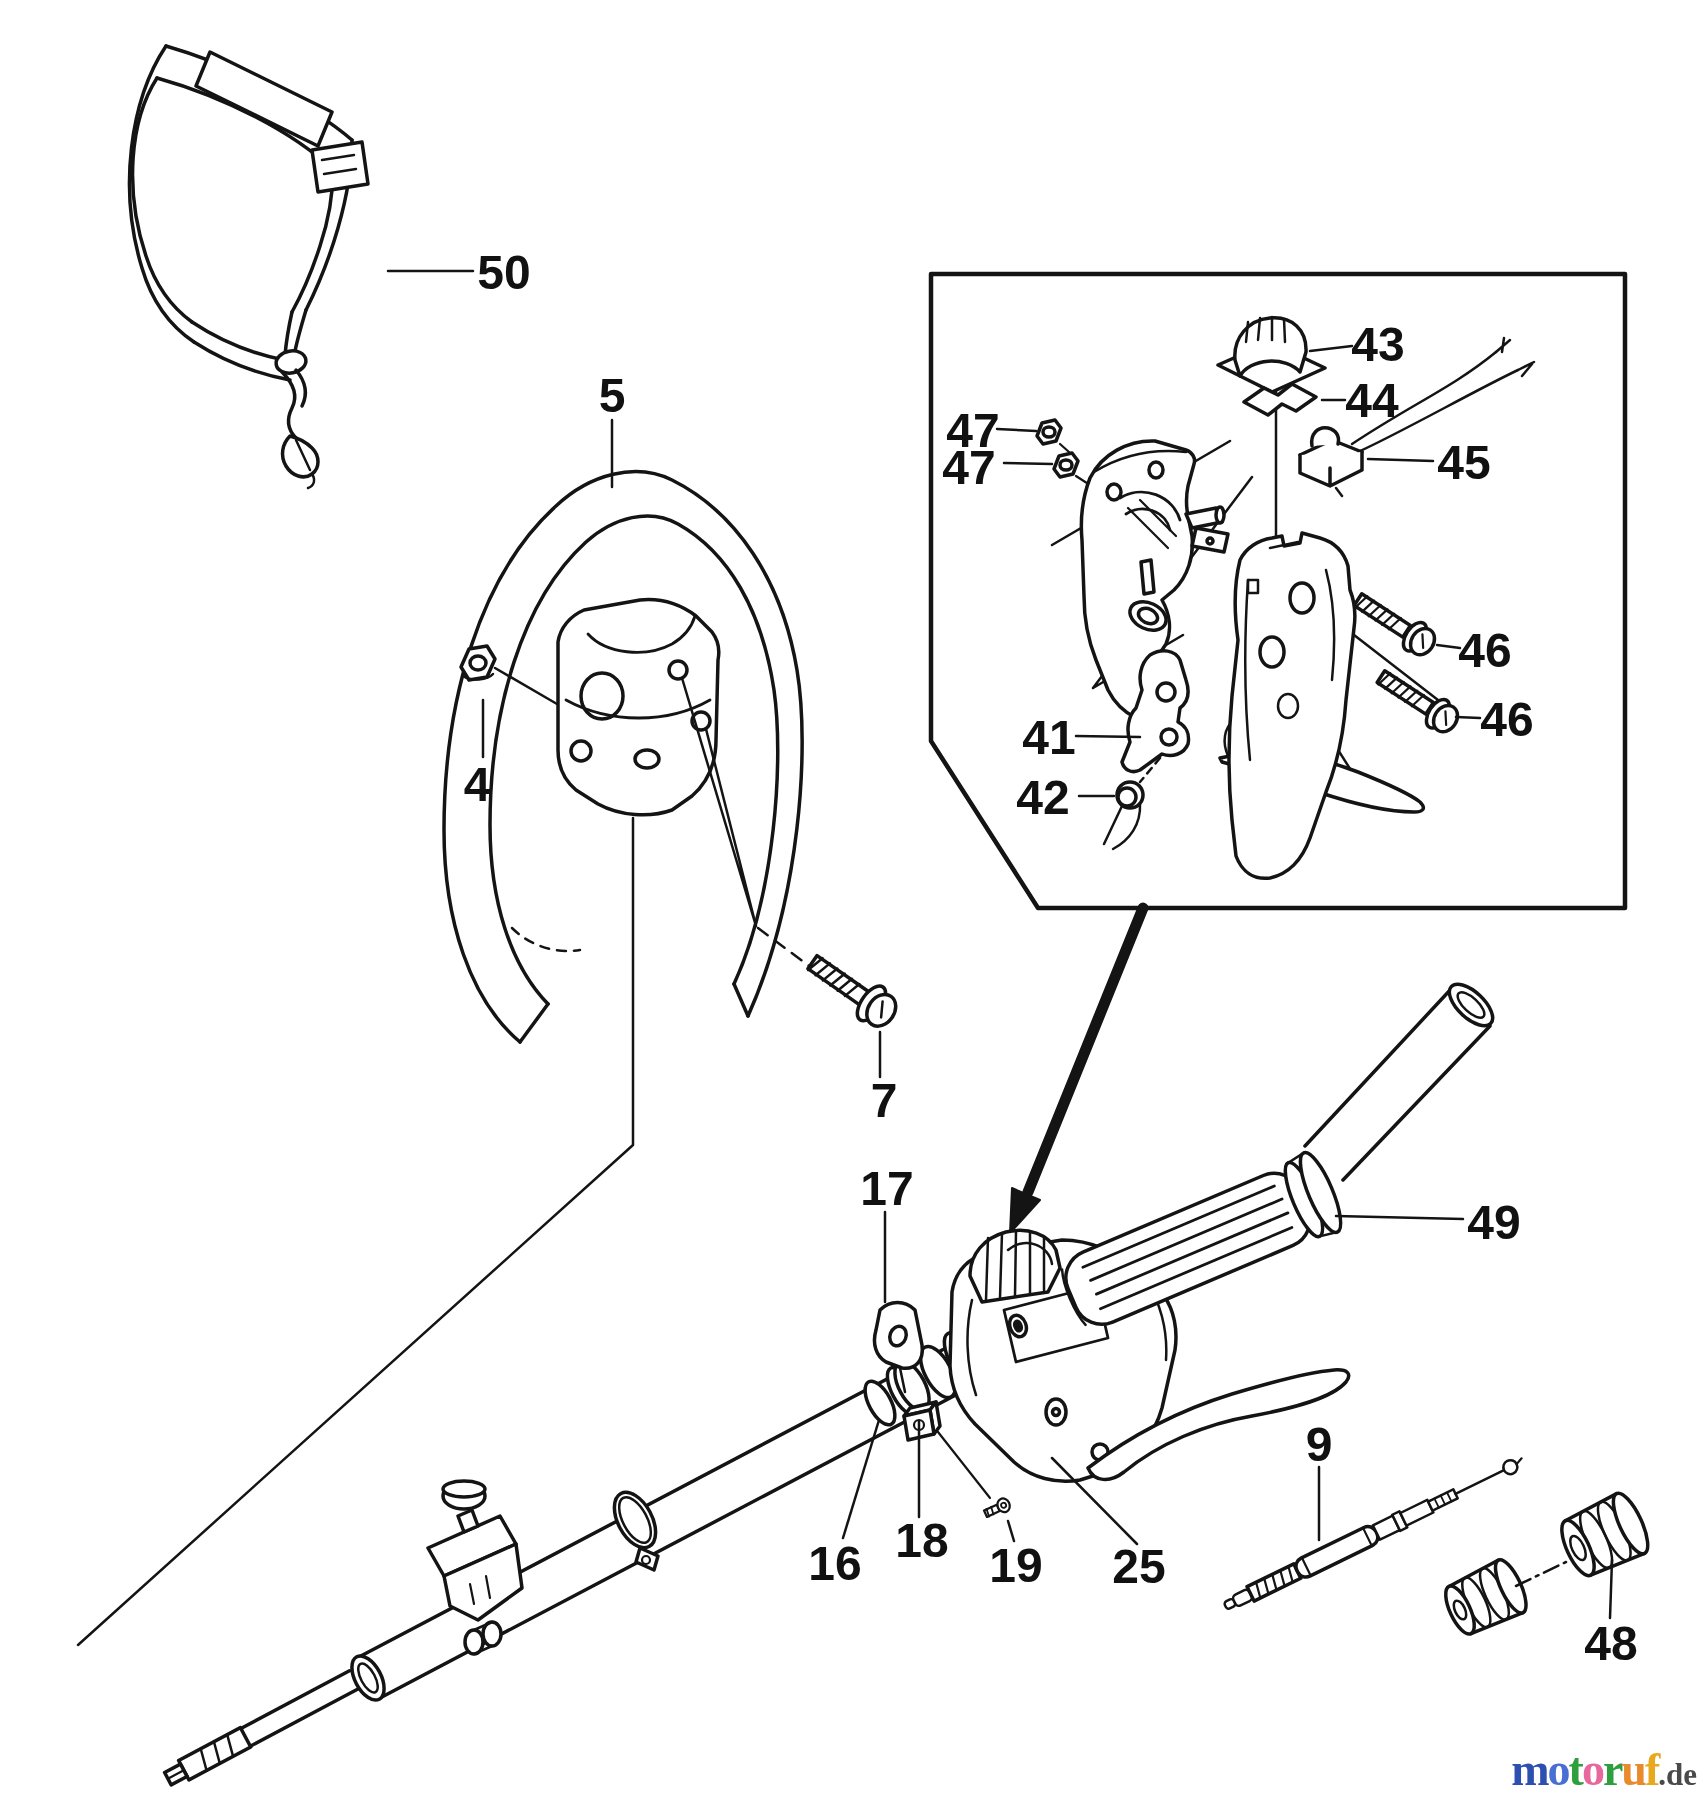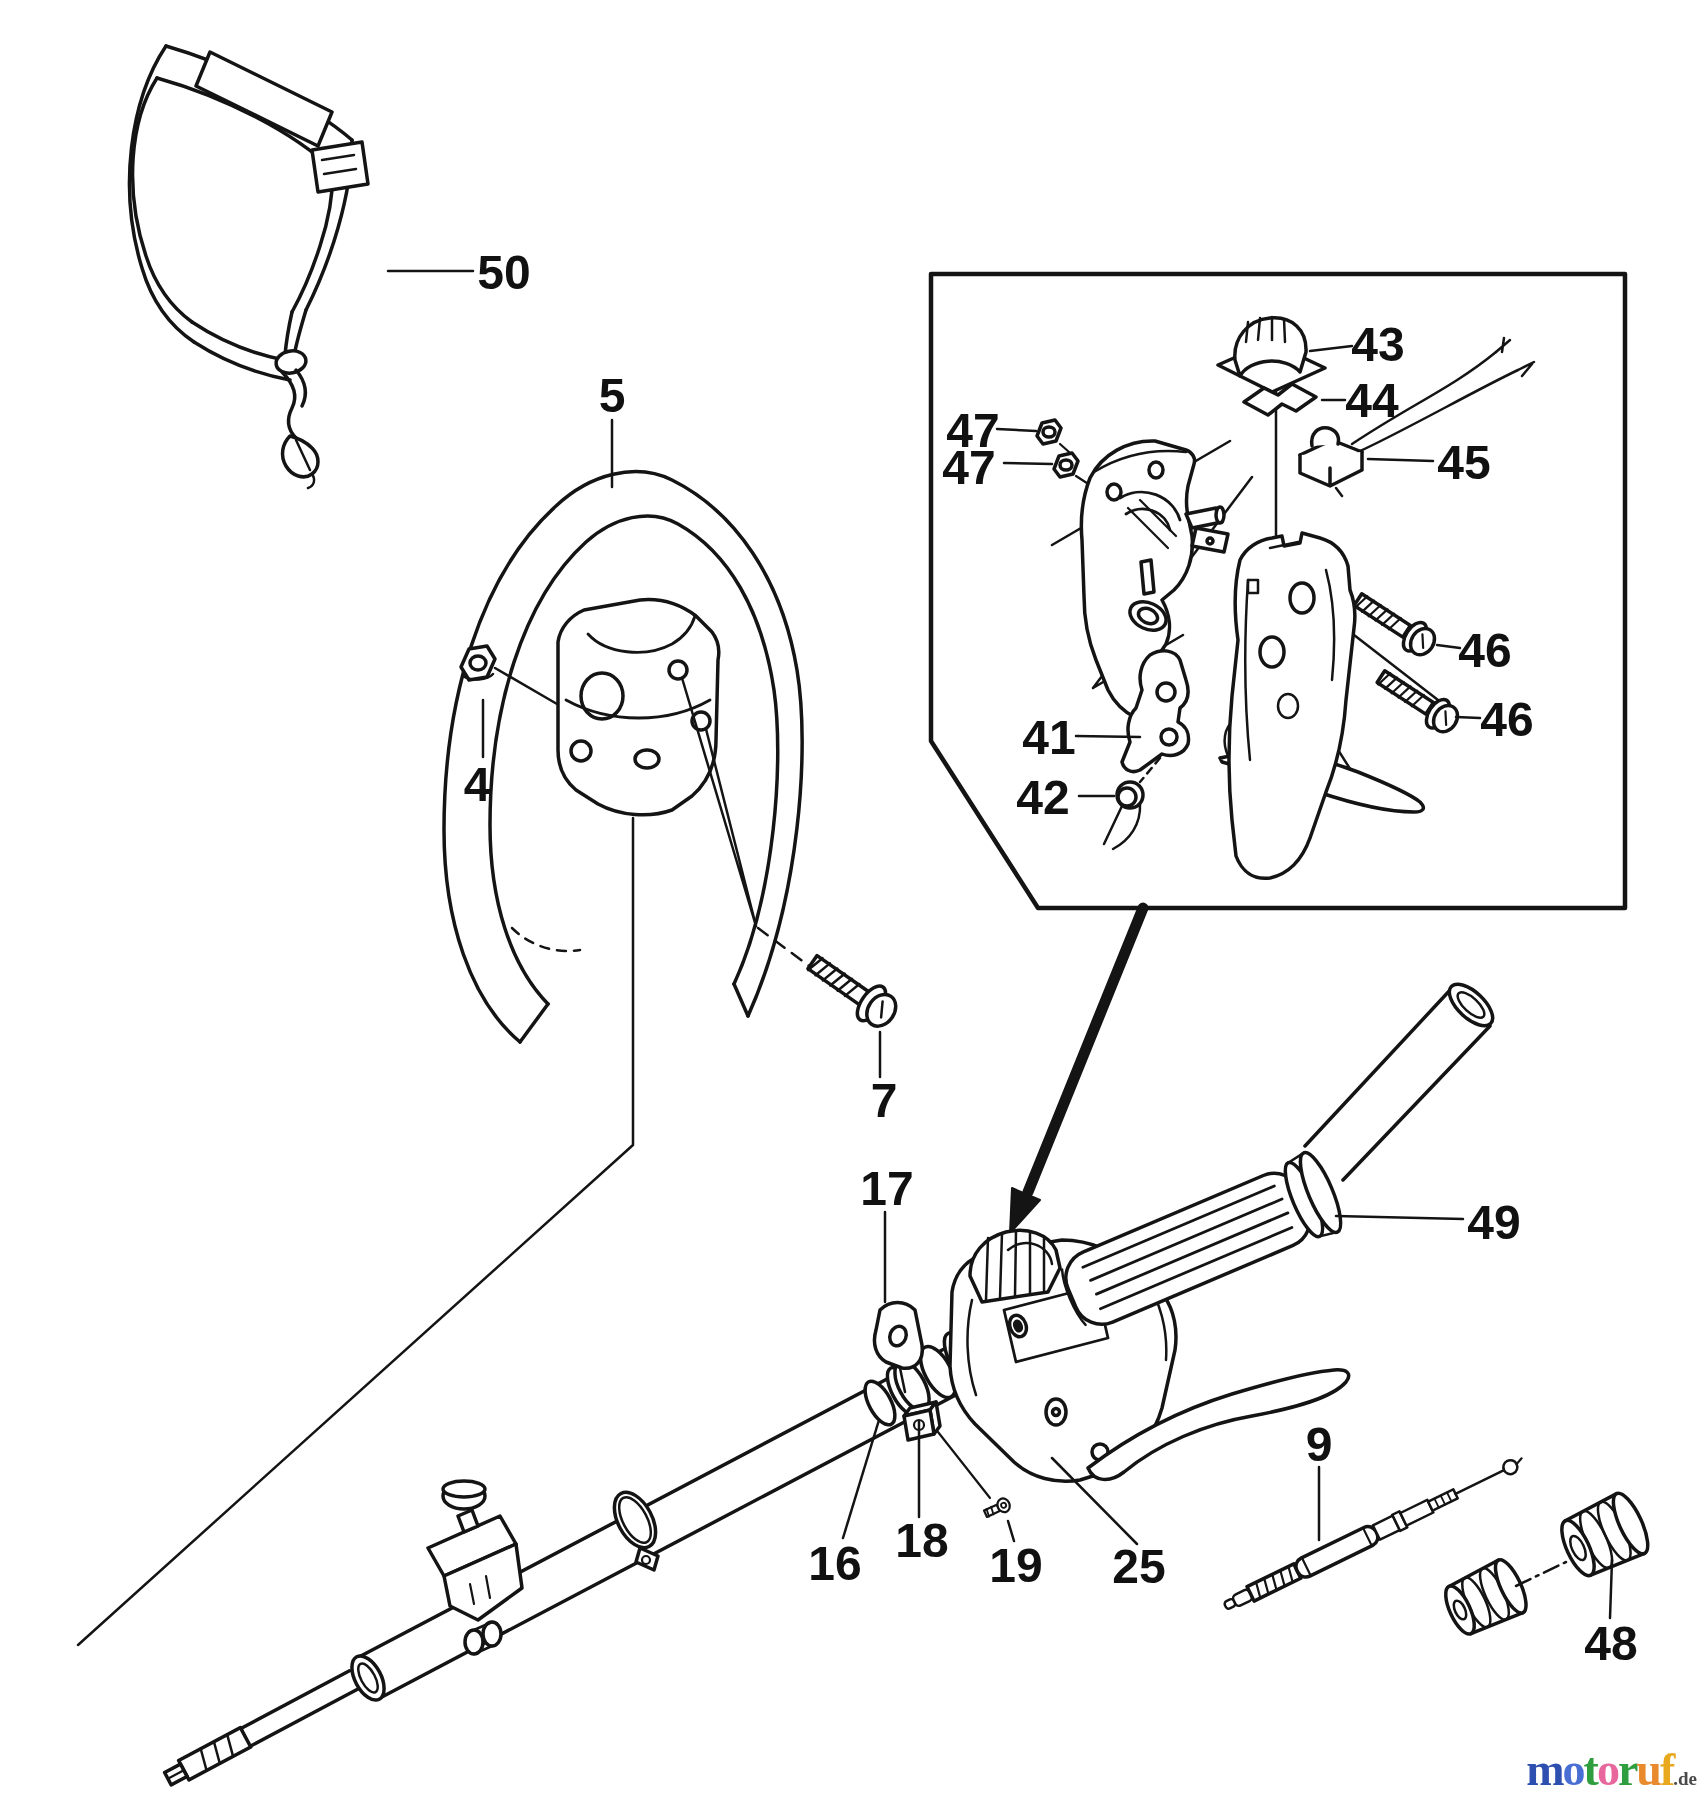--- a/index.html
+++ b/index.html
@@ -4,21 +4,21 @@
 <style>
   html,body{margin:0;padding:0;background:#fff;}
   body{width:1705px;height:1800px;position:relative;overflow:hidden;
        font-family:"Liberation Sans",sans-serif;}
   svg{position:absolute;left:0;top:0;}
   svg text.plbl{font-family:"Liberation Sans",sans-serif;font-weight:bold;
        font-size:48px;fill:#111;}
   .watermark{position:absolute;right:8px;bottom:4px;
        font-family:"Liberation Serif",serif;font-weight:700;white-space:nowrap;}
   .watermark .ltr{font-size:46px;letter-spacing:-2px;}
-  .watermark .suffix{font-size:19px;}
+  .watermark .suffix{font-size:31px;}
 </style>
 </head>
 <body>
 
 <svg width="1705" height="1800" viewBox="0 0 1705 1800">
   <g fill="none" stroke="#141414" stroke-width="3.5" stroke-linecap="round" stroke-linejoin="round">
 
     <g>
       <path d="M 166,46 C 235,66 310,104 352,140"></path>
       <path d="M 157,78 C 225,97 295,133 333,170"></path>

